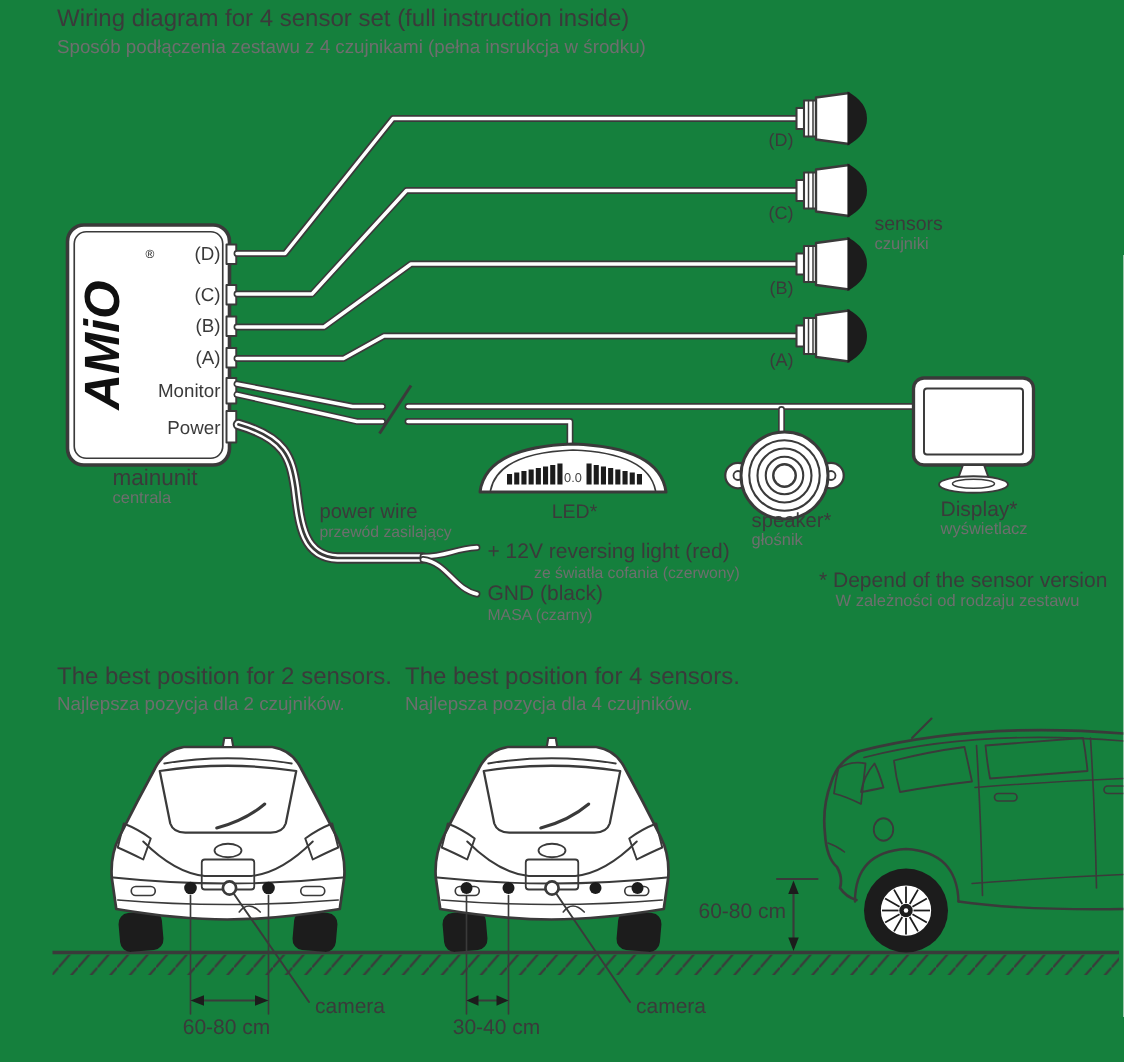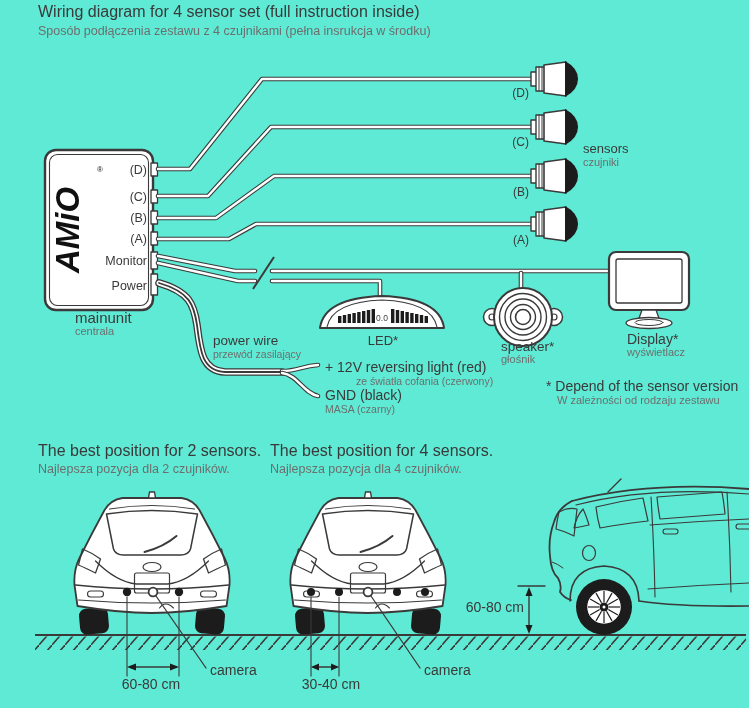--- a/index.html
+++ b/index.html
@@ -1,16 +1,16 @@
 <!DOCTYPE html>
 <html><head>
 <meta charset="utf-8">
 <style>
   html,body{margin:0;padding:0;background:#ffffff;}
-  .page{position:relative;width:749px;height:708px;background:#5eead4;overflow:hidden;
+  .page{position:relative;width:749px;height:708px;background:#15803d;overflow:hidden;
         font-family:"Liberation Sans", sans-serif;}
   svg text{font-family:"Liberation Sans", sans-serif;}
   .t-main{fill:#3a3a3a;}
   .t-mut{fill:#6e6e6e;}
   .wo{stroke:#3a3a3a;stroke-width:4.6;fill:none;stroke-linejoin:round;stroke-linecap:round;}
   .wi{stroke:#ffffff;stroke-width:2.4;fill:none;stroke-linejoin:round;stroke-linecap:round;}
   .po{stroke:#3a3a3a;stroke-width:7.6;fill:none;stroke-linejoin:round;stroke-linecap:round;}
   .pm{stroke:#ffffff;stroke-width:5.0;fill:none;stroke-linejoin:round;stroke-linecap:round;}
   .pi{stroke:#3a3a3a;stroke-width:1.8;fill:none;stroke-linejoin:round;stroke-linecap:round;}
   .ln{stroke:#3a3a3a;fill:none;stroke-linejoin:round;stroke-linecap:round;}

